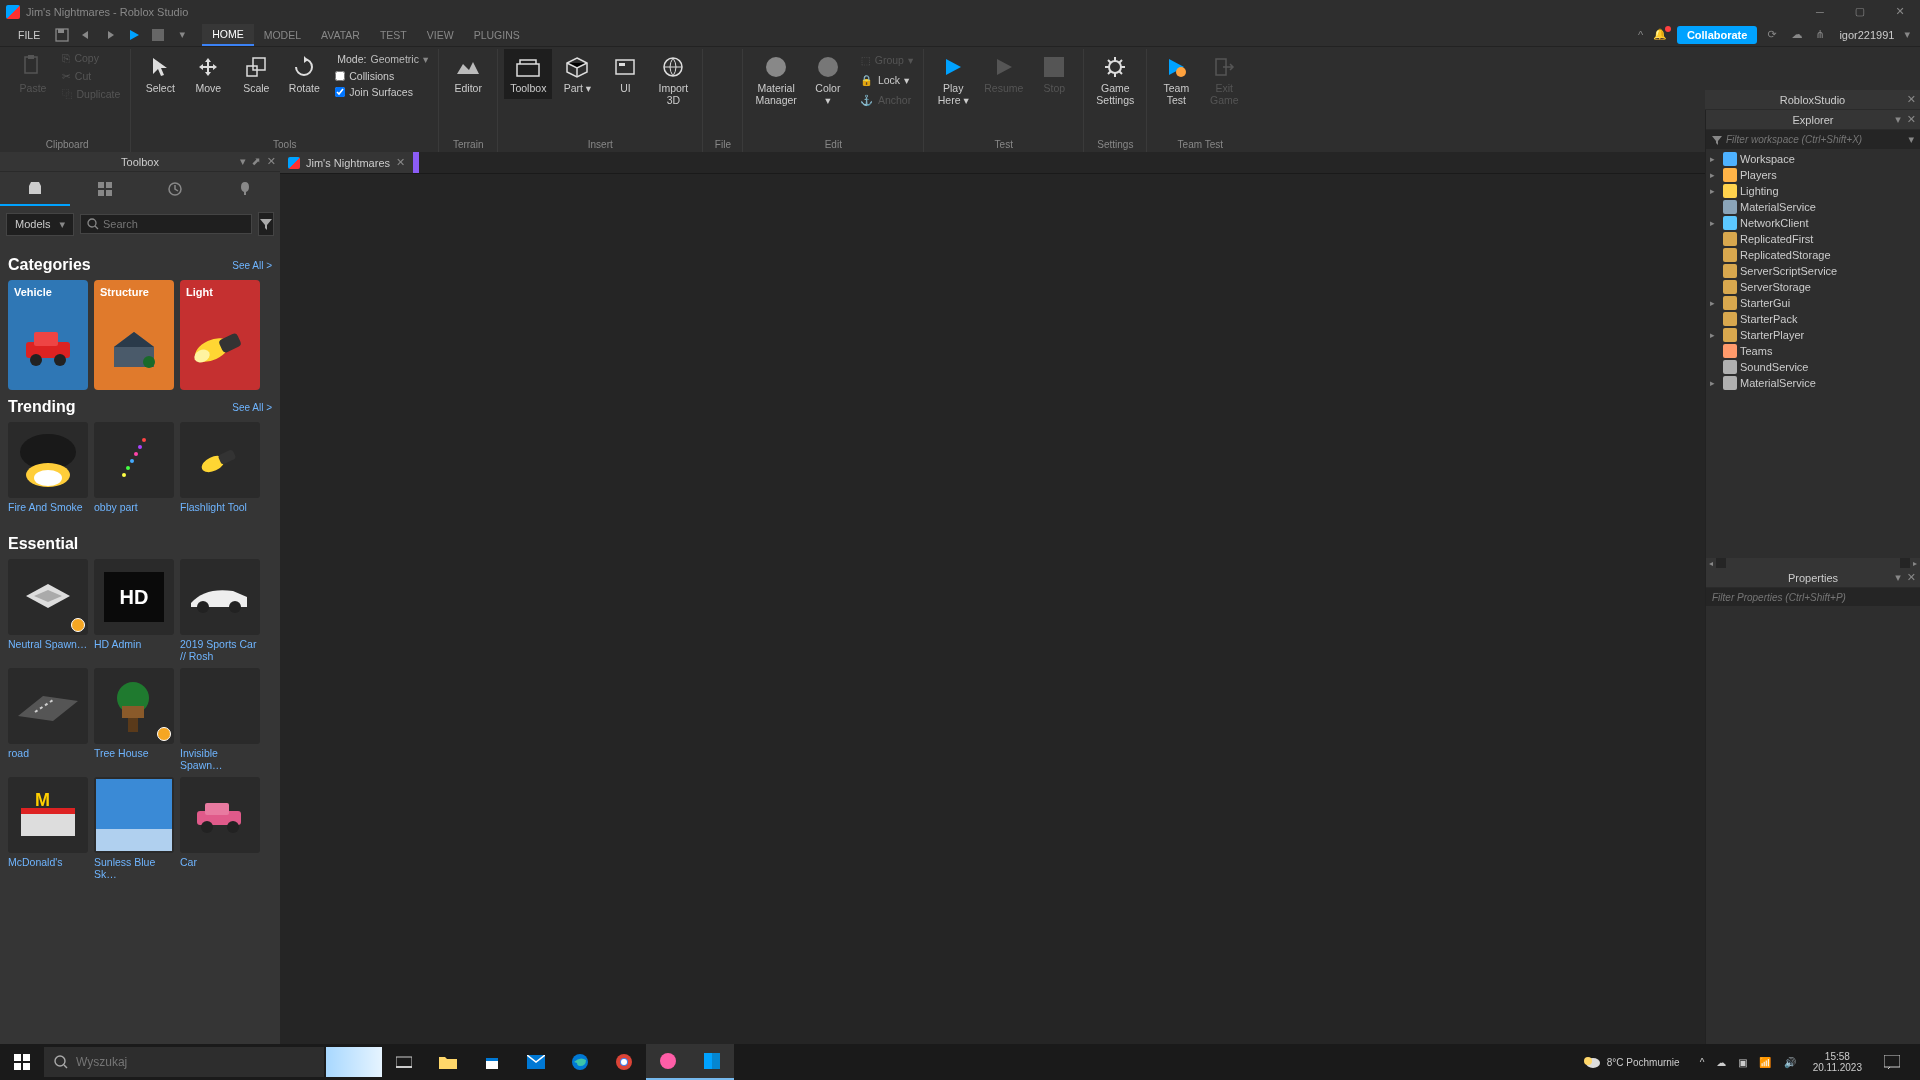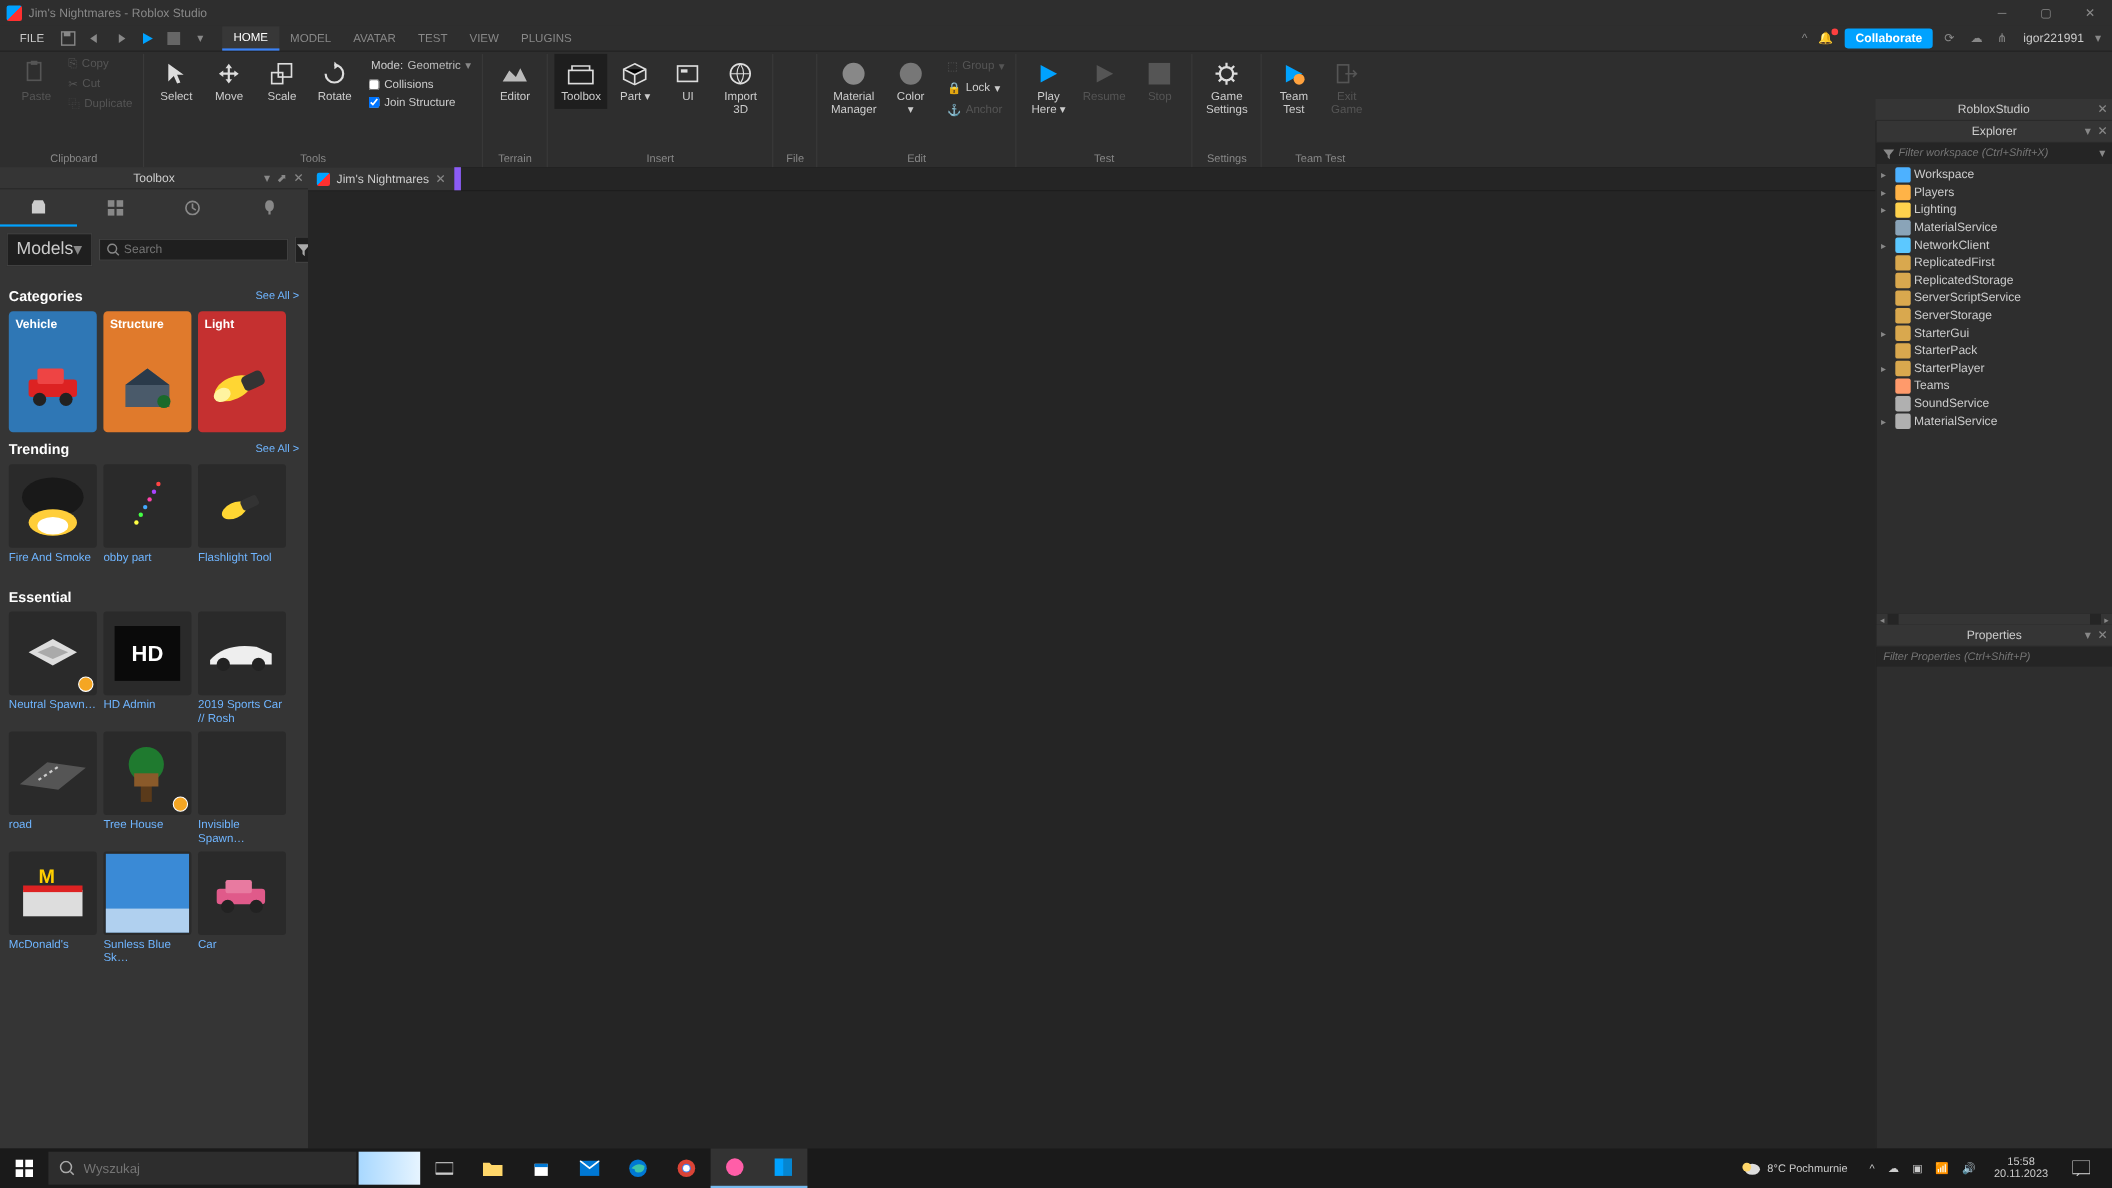--- a/index.html
+++ b/index.html
@@ -46,27 +46,27 @@
 .panel-header { height: 20px; background: #353535; display: flex; align-items: center; padding: 0 6px; color: #ccc; font-size: 11px; justify-content: center; border-bottom: 1px solid #2a2a2a; position: relative; }
 .panel-header .title { flex: 1; text-align: center; }
 .panel-header .ctrls { position: absolute; right: 4px; display: flex; gap: 6px; color: #888; }
 
 .toolbox { position: absolute; left: 0; top: 152px; width: 280px; bottom: 36px; background: #353535; display: flex; flex-direction: column; }
 .toolbox .tabs { display: flex; height: 34px; background: #353535; }
 .toolbox .tabs .tt { flex: 1; display: flex; align-items: center; justify-content: center; cursor: pointer; }
 .toolbox .tabs .tt.active { border-bottom: 2px solid #00a2ff; }
 .toolbox .tabs .tt svg { fill: #aaa; }
 .toolbox .searchrow { display: flex; gap: 6px; padding: 6px; align-items: center; }
-.toolbox .dd { background: #1f1f1f; border: 1px solid #444; color: #ccc; padding: 4px 8px; font-size: 16px; width: 118px; display:flex; justify-content:space-between; align-items:center; }
+.toolbox .dd { background: #1f1f1f; border: 1px solid #444; color: #ccc; padding: 4px 8px; font-size: 11px; width: 118px; display:flex; justify-content:space-between; align-items:center; }
 .toolbox .sbox { background: #1f1f1f; border: 1px solid #444; flex: 1; display: flex; align-items: center; padding: 3px 6px; gap: 4px; }
 .toolbox .sbox input { background: transparent; border: none; color: #ccc; font-size: 11px; flex: 1; outline: none; }
 .toolbox .fbtn { background: #1f1f1f; border: 1px solid #444; width: 26px; height: 24px; display: flex; align-items: center; justify-content: center; }
 .toolbox .content { flex: 1; overflow-y: auto; padding: 6px 8px; }
 .section-hdr { display: flex; justify-content: space-between; align-items: center; margin: 8px 0 6px 0; }
-.section-hdr .t { color: #fff; font-weight: 700; font-size: 13px; }
+.section-hdr .t { color: #fff; font-weight: 700; font-size: 16px; }
 .section-hdr .sa { color: #6fb5ff; font-size: 10px; cursor: pointer; }
 .catrow { display: flex; gap: 6px; }
 .catcard { width: 80px; height: 110px; border-radius: 4px; overflow: hidden; cursor: pointer; position: relative; display:flex; flex-direction:column; }
 .catcard .name { color: #fff; font-weight: 700; font-size: 11px; padding: 6px; }
 .catcard .img { flex:1; display:flex; align-items:center; justify-content:center; }
 .grid { display: flex; flex-wrap: wrap; gap: 6px; }
 .itemcard { width: 80px; cursor: pointer; }
 .itemcard .thumb { width: 80px; height: 76px; background: #2a2a2a; border-radius: 3px; display:flex; align-items:center; justify-content:center; position:relative; overflow:hidden; }
 .itemcard .name { color: #6fb5ff; font-size: 10.5px; margin-top: 3px; line-height: 1.15; }
 .badge { position:absolute; bottom:3px; right:3px; width:14px; height:14px; background:#f5a623; border-radius:50%; border:1px solid #fff; }
@@ -236,21 +236,21 @@
             <span>Mode:</span> 
             <span style="color:#bbb">Geometric</span> 
             <span style="color:#888">▾</span>
           </div>
         <label class="checkitem">
             <input type="checkbox" style="">
             <span>Collisions</span>
           </label>
         <label class="checkitem">
             <input type="checkbox" checked="" style="">
-            <span>Join Structure</span>
+            <span>Join Surfaces</span>
           </label>
       </div>
     </div>
     <div class="label">Tools</div>
   </div>
 
   <div class="rgroup">
     <div class="row">
         <div class="bigbtn">
           <div class="ic">

